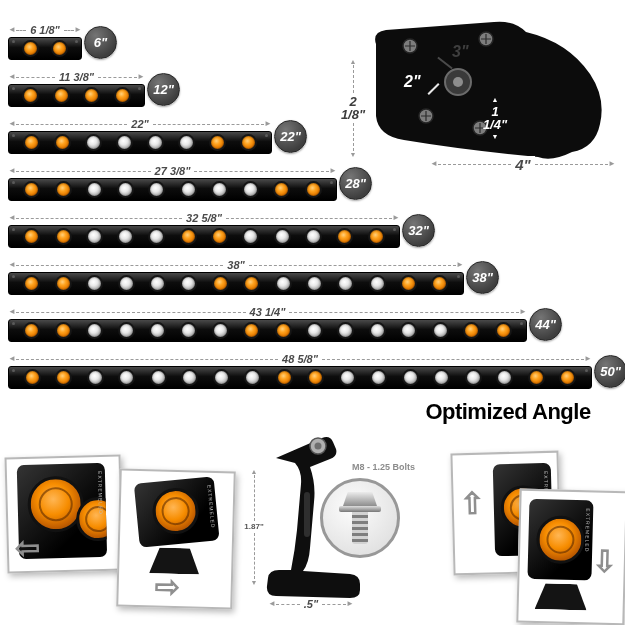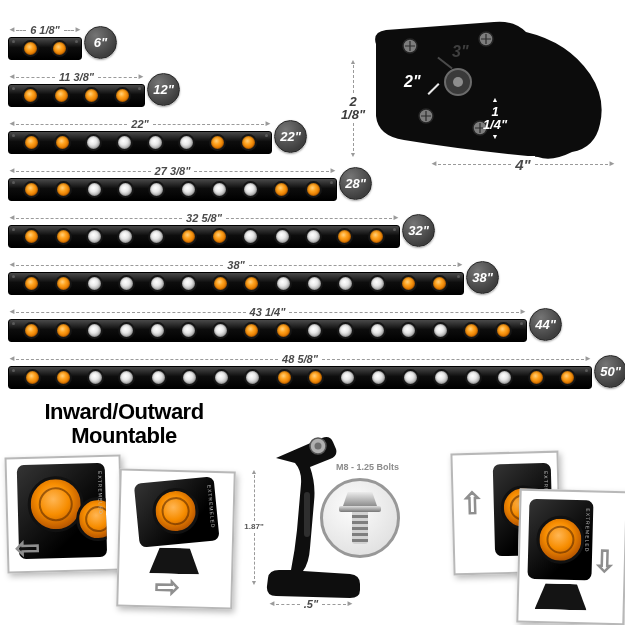--- a/index.html
+++ b/index.html
@@ -296,25 +296,22 @@
   </div>
 
   <div class="dim-line static" style="left:430px;top:158px;width:186px">
     <span class="tick">◄</span>
     <span class="dash"></span>
     <span class="dim-label big">4"</span>
     <span class="dash"></span>
     <span class="tick">►</span>
   </div>
 
-  <div class="feature-title" style="left:8px;top:400px;width:232px">
-    <div>Inward/Outward</div>
-    <div>Mountable</div>
-  </div>
   <div class="feature-title" style="left:393px;top:400px;width:230px">
+    <div>Optimized Angle</div>
   </div>
 
   <div class="photo-card" style="left:6px;top:456px;width:112px;height:112px;transform:rotate(-1.5deg)">
     <div class="light-body" style="left:10px;top:6px;width:88px;height:94px">
       <div class="lens" style="left:10px;top:12px;width:56px;height:56px"></div>
       <div class="lens" style="left:58px;top:34px;width:44px;height:44px"></div>
       <div class="brand-strip">EXTREMELED</div>
     </div>
     <span class="block-arrow" style="left:6px;top:74px">⇦</span>
   </div>
@@ -330,21 +327,21 @@
 
   <svg style="left:252px;top:430px" width="150" height="185" viewBox="0 0 150 185">
     <path d="M24,28 L70,8 Q78,5 81,12 L84,19 Q86,26 78,29 L58,37 Q64,54 62,72 L58,118
              Q57,133 51,141 L98,144 Q108,145 108,154 L108,160 Q108,168 98,168 L24,166
              Q14,166 15,156 L16,148 Q17,140 27,140 L39,140 Q43,120 45,100 L49,54 Q50,41 43,33 Z" fill="#0e0e0e"></path>
     <rect x="52" y="62" width="6" height="45" rx="3" fill="#2e2e2e"></rect>
     <circle cx="66" cy="16" r="8" fill="#b0b0b0" stroke="#555" stroke-width="1.5"></circle>
     <circle cx="66" cy="16" r="3.5" fill="#6f6f6f"></circle>
   </svg>
 
-  <div class="m8-label" style="left:336px;top:462px">M8 - 1.25 Bolts</div>
+  <div class="m8-label" style="left:352px;top:462px">M8 - 1.25 Bolts</div>
 
   <div class="callout">
     <div class="bolt-head"></div>
     <div class="bolt-collar"></div>
     <div class="bolt-shaft"></div>
   </div>
 
   <div class="vdim" style="left:241px;top:468px;height:118px">
     <span class="tick">▲</span>
     <span class="vdash"></span>

